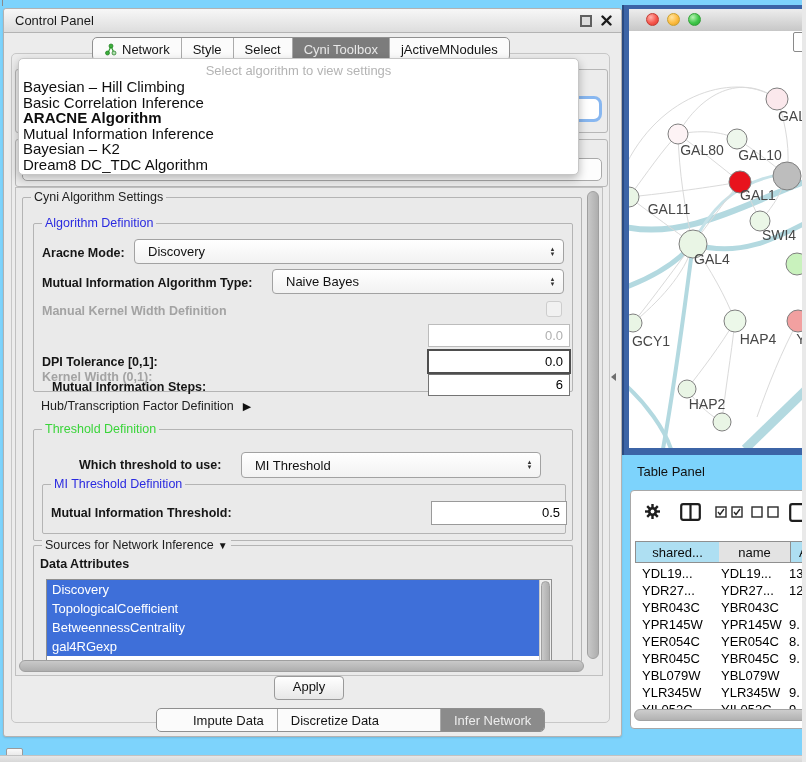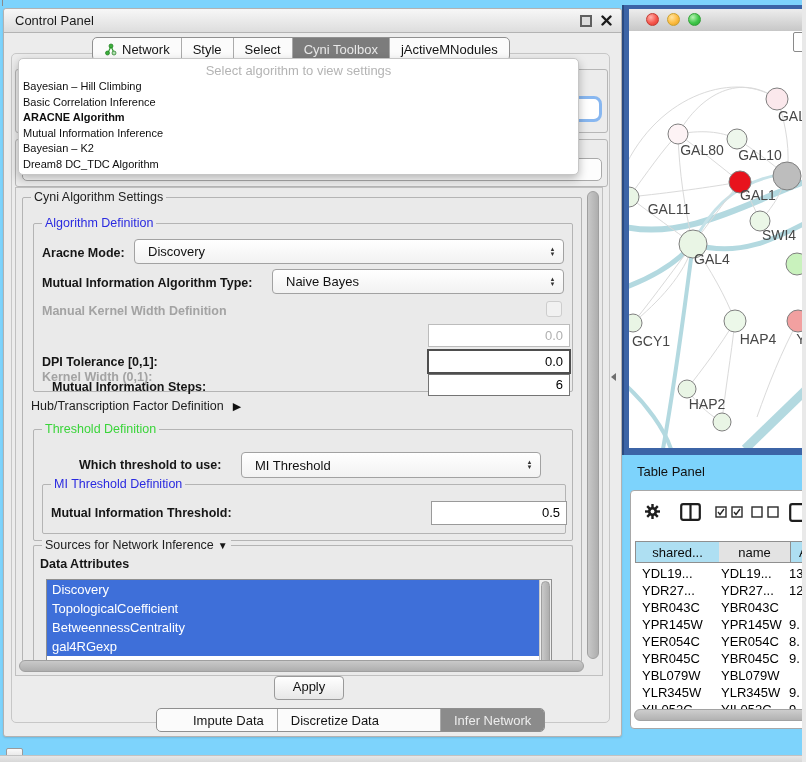--- a/index.html
+++ b/index.html
@@ -26,21 +26,21 @@
   
   .tabbar{position:absolute;left:88px;top:28px;height:22px;display:flex;border:1px solid #909090;
           border-radius:5px;overflow:hidden;background:#fbfbfb;font-size:13px;z-index:5;}
   .tabseg{display:flex;align-items:center;gap:5px;padding:0 11px;border-left:1px solid #ababab;color:#141414;cursor:default;}
   .tabseg:first-child{border-left:none;}
   .tabseg.sel{background:#7c7c7c;color:#e9e9e9;justify-content:flex-end;}
   
   .popup{position:absolute;left:14px;top:49px;width:561px;height:117px;background:#fff;border:1px solid #c6c6c6;
          border-radius:5px;box-shadow:0 4px 10px rgba(0,0,0,.28);z-index:40;padding-top:3px;box-sizing:border-box;}
   .popup-ph{text-align:center;color:#b4b4b4;font-size:13px;height:17px;line-height:17px;}
-  .popup-item{font-size:11px;color:#0e0e0e;height:15.6px;line-height:15.6px;padding-left:4px;}
+  .popup-item{font-size:15px;color:#0e0e0e;height:15.6px;line-height:15.6px;padding-left:4px;}
   .popup-item.bold{font-weight:bold;}
   
   .scrollpane{position:absolute;left:11px;top:178px;width:586px;height:487px;background:#eaeaea;
               border:1px solid #c0c0c0;z-index:3;}
   .vsb{position:absolute;top:3px;right:3px;bottom:16px;width:12px;background:#f4f4f4;border-radius:6px;z-index:6;}
   .vsb .th{position:absolute;left:0;right:0;top:0;bottom:0;background:linear-gradient(90deg,#c9c9c9,#aeaeae);
            border:1px solid #9f9f9f;border-radius:6px;}
   .hsb{position:absolute;left:3px;right:18px;bottom:3px;height:12px;background:#f4f4f4;border-radius:6px;z-index:6;}
   .hsb .th{position:absolute;left:0;right:0;top:0;bottom:0;background:linear-gradient(#c9c9c9,#aeaeae);
            border:1px solid #9f9f9f;border-radius:6px;}
@@ -53,21 +53,21 @@
   .lab{position:absolute;font-size:12.5px;font-weight:bold;color:#161616;white-space:nowrap;}
   .lab.dis{color:#a3a3a3;}
   .combo{position:absolute;background:linear-gradient(#ffffff,#f2f2f2);border:1px solid #a2a2a2;border-radius:4px;
          font-size:13px;color:#111;display:flex;align-items:center;box-sizing:border-box;}
   .combo .cval{padding-left:13px;flex:1;}
   .caret{width:13px;display:flex;flex-direction:column;align-items:center;margin-right:4px;}
   .caret i{font-style:normal;font-size:6px;line-height:4.6px;color:#333;}
   .field{position:absolute;background:#fff;font-size:13px;color:#000;text-align:right;
          box-sizing:border-box;padding-right:6px;}
   .cb{position:absolute;width:14px;height:14px;background:#f1f1f1;border:1px solid #cdcdcd;border-radius:3px;}
-  .hubrow{position:absolute;left:8px;top:201px;font-size:12.5px;color:#1c1c1c;white-space:nowrap;}
+  .hubrow{position:absolute;left:18px;top:201px;font-size:12.5px;color:#1c1c1c;white-space:nowrap;}
   .hubrow .tri{font-size:11px;margin-left:9px;color:#111;}
   .thrgroup{left:10px;top:231px;width:538px;height:110px;}
   .mithr{left:8px;top:54px;width:522px;height:48px;}
   .srcgroup{left:10px;top:347px;width:538px;height:121px;border-bottom:none;}
   .glabel .exp{font-size:10px;margin-left:4px;color:#161616;}
   .dattr{position:absolute;left:6px;top:11px;font-size:12.5px;font-weight:bold;color:#161616;}
   .listbox{position:absolute;left:12px;top:33px;width:504px;height:86px;background:#fff;border:1px solid #8f8f8f;overflow:hidden;}
   .litem{height:19px;line-height:19px;background:#3e6fd9;color:#fff;font-size:13px;padding-left:5px;margin-right:12px;}
   .lvsb{position:absolute;right:0;top:0;bottom:0;width:11px;background:#efefef;border-left:1px solid #c9c9c9;}
   .lvsb .th{position:absolute;left:1px;right:1px;top:1px;bottom:1px;background:linear-gradient(90deg,#c9c9c9,#aeaeae);

